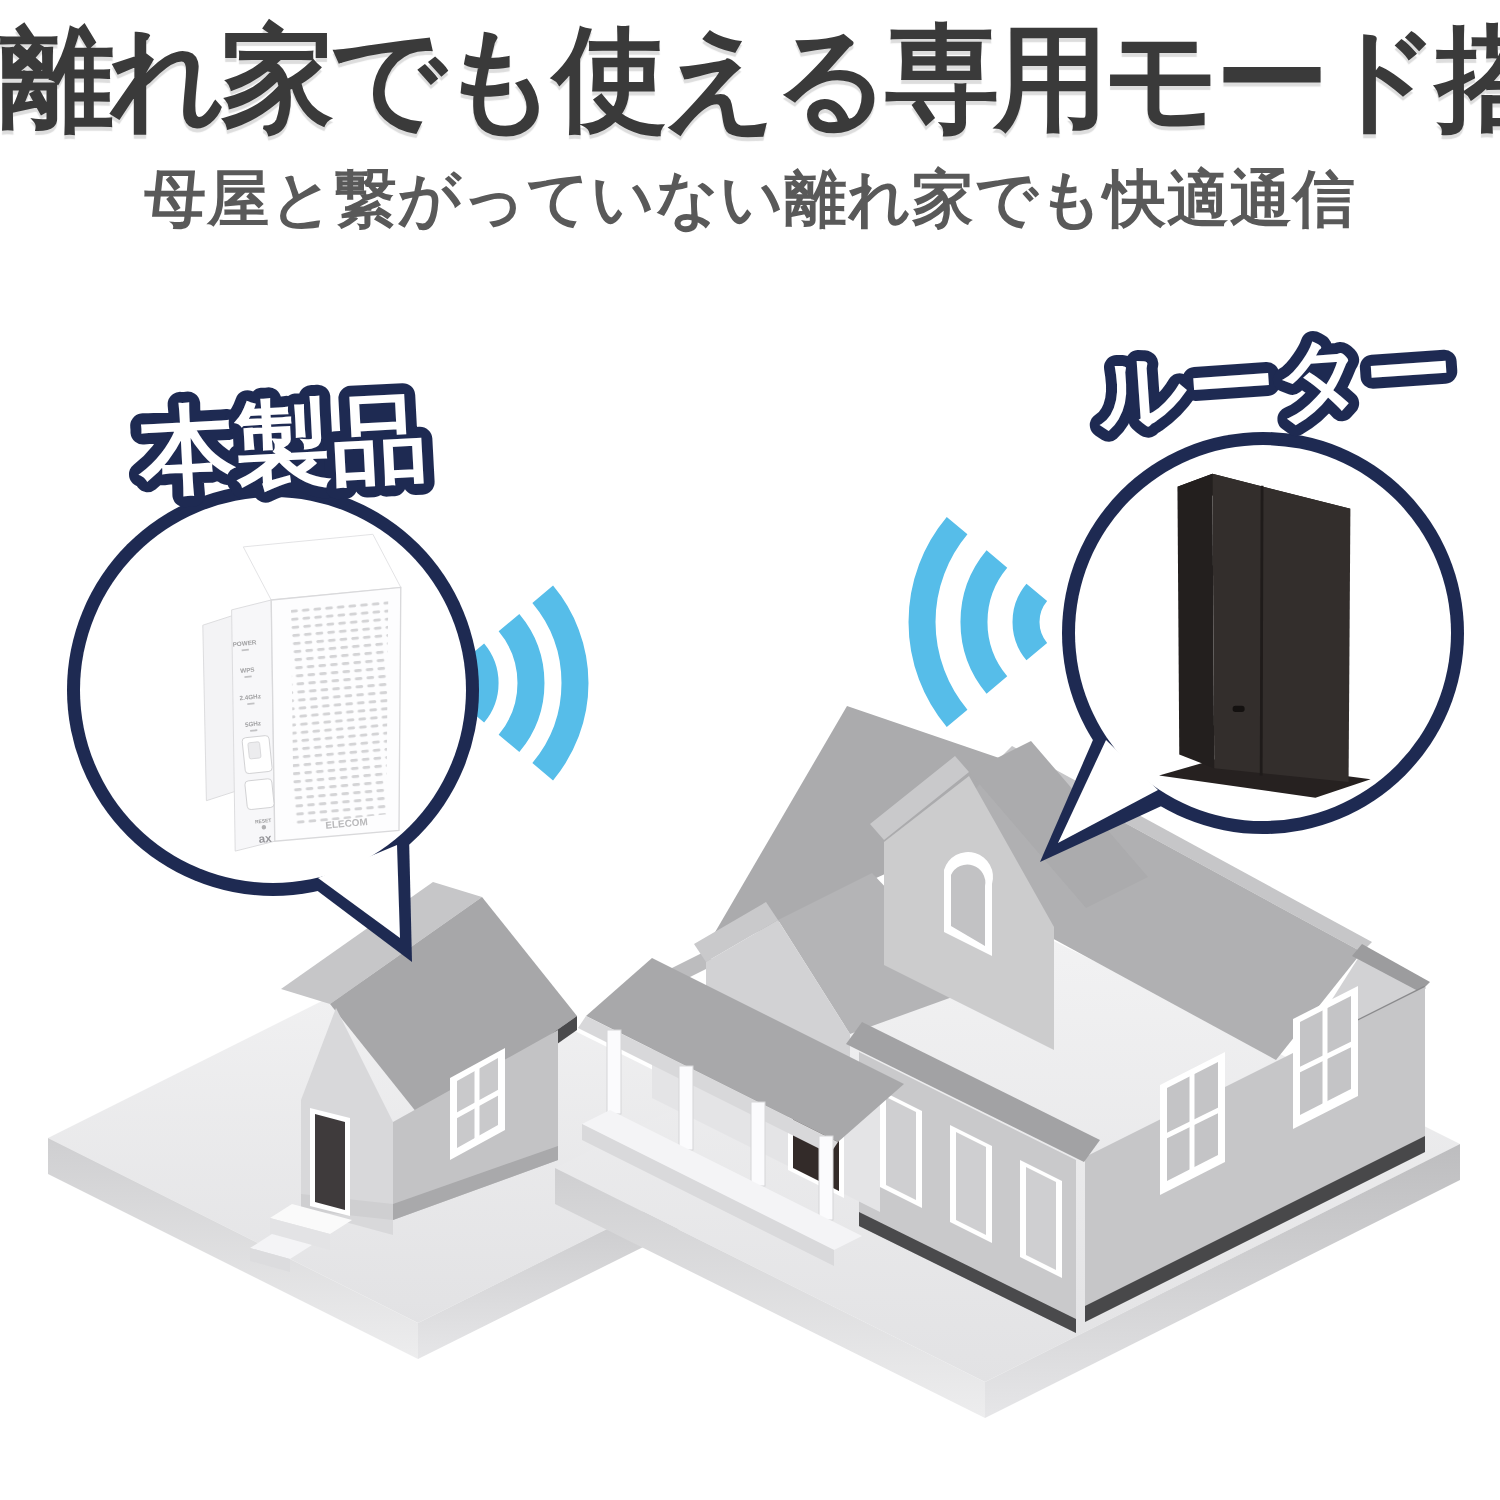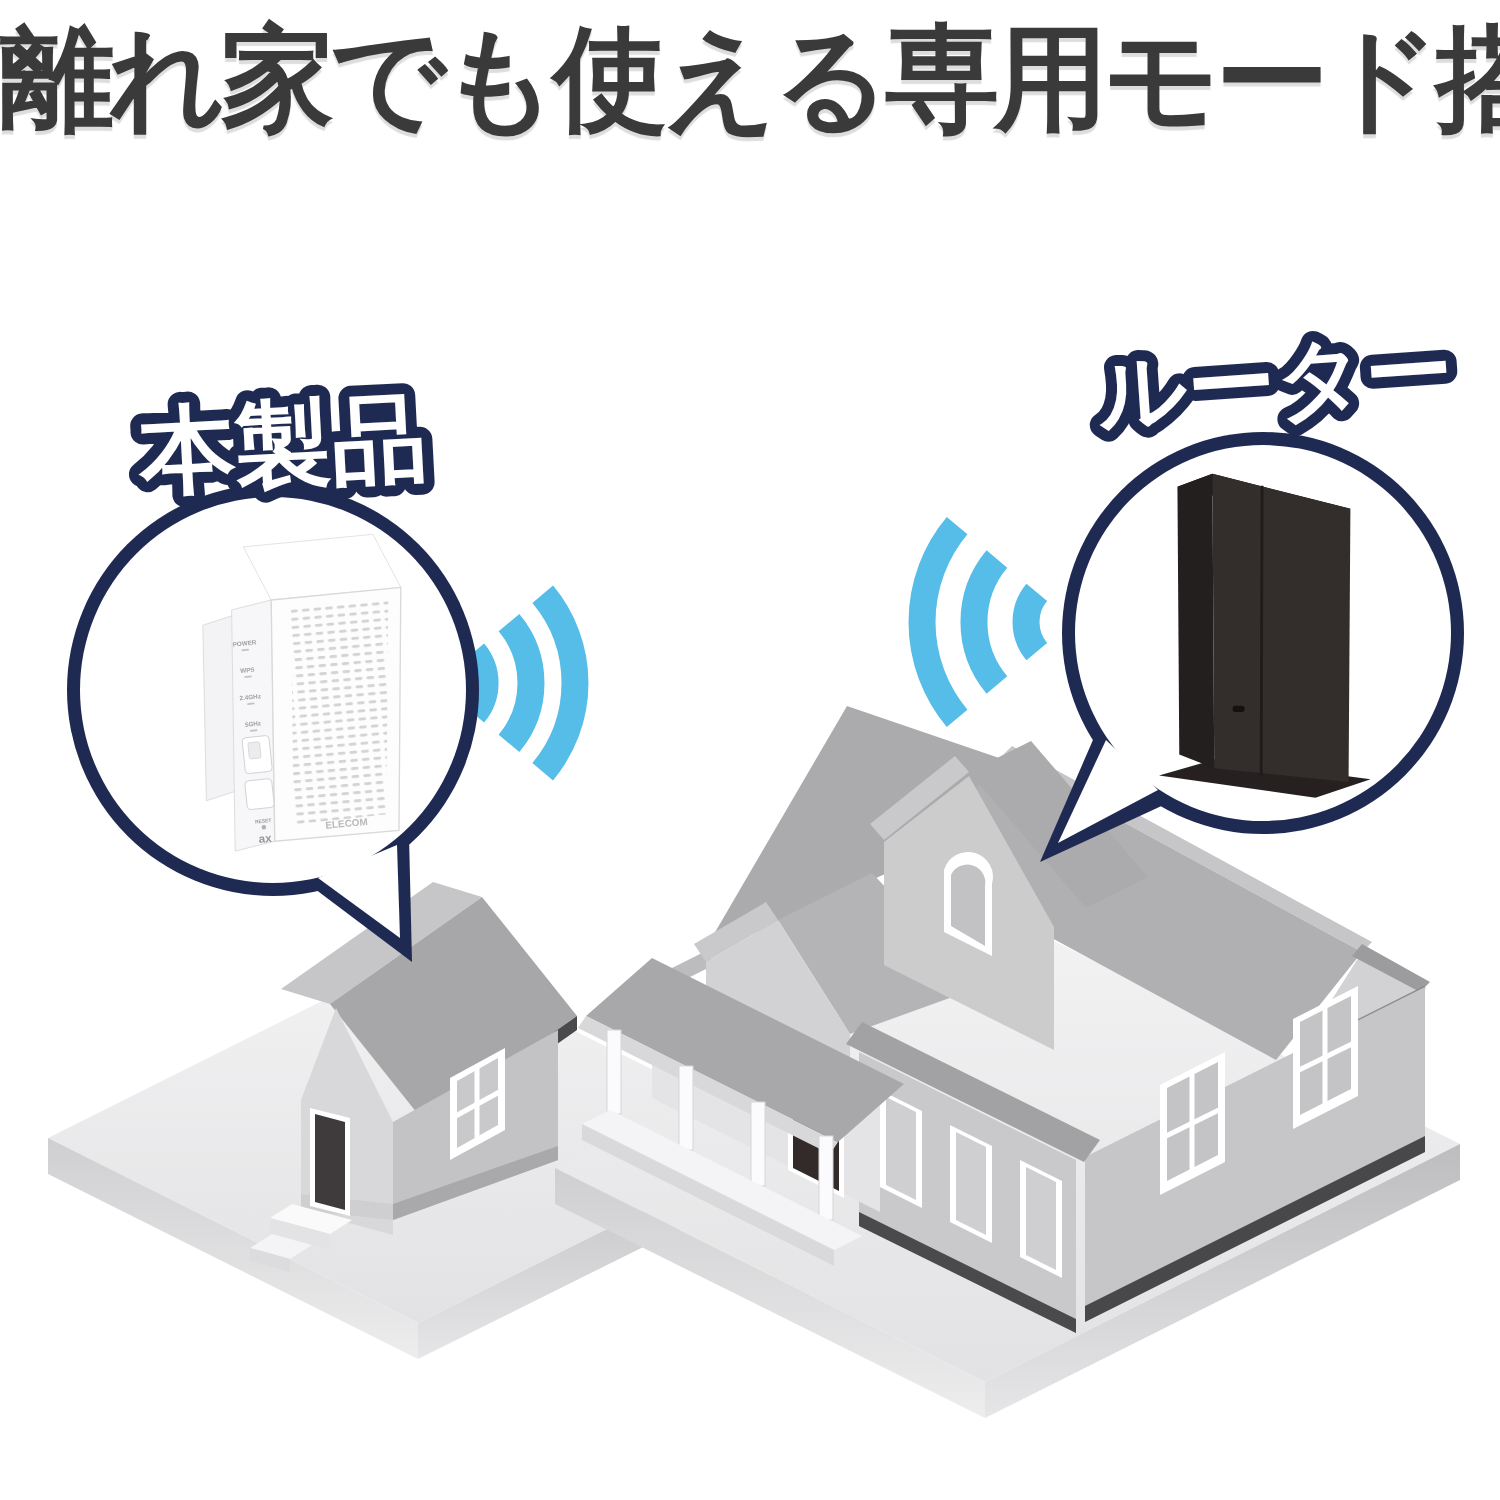--- a/index.html
+++ b/index.html
@@ -23,20 +23,21 @@
     font-weight:900;fill:#ffffff;stroke:#1e2a52;
     paint-order:stroke;stroke-linejoin:round;
   }
   .tiny{fill:#a0a0a2;font-weight:700;}
 </style>
 </head>
 <body>
 
 <div class="header">
   <h1 class="title">離れ家でも使える専用モード搭載</h1>
+  <p class="subtitle">母屋と繋がっていない離れ家でも快適通信</p>
 </div>
 
 <svg width="1500" height="1500" viewBox="0 0 1500 1500">
   <defs>
     <pattern id="vents" width="13" height="9" patternUnits="userSpaceOnUse" patternTransform="rotate(-5)">
       <rect width="13" height="9" fill="#fdfdfe"></rect>
       <rect x="1.5" y="3" width="8.5" height="3.2" rx="1.6" fill="#d4d4d6"></rect>
     </pattern>
     <linearGradient id="platTop" x1="0" y1="0" x2="0" y2="1">
       <stop offset="0" stop-color="#f2f2f3"></stop>

